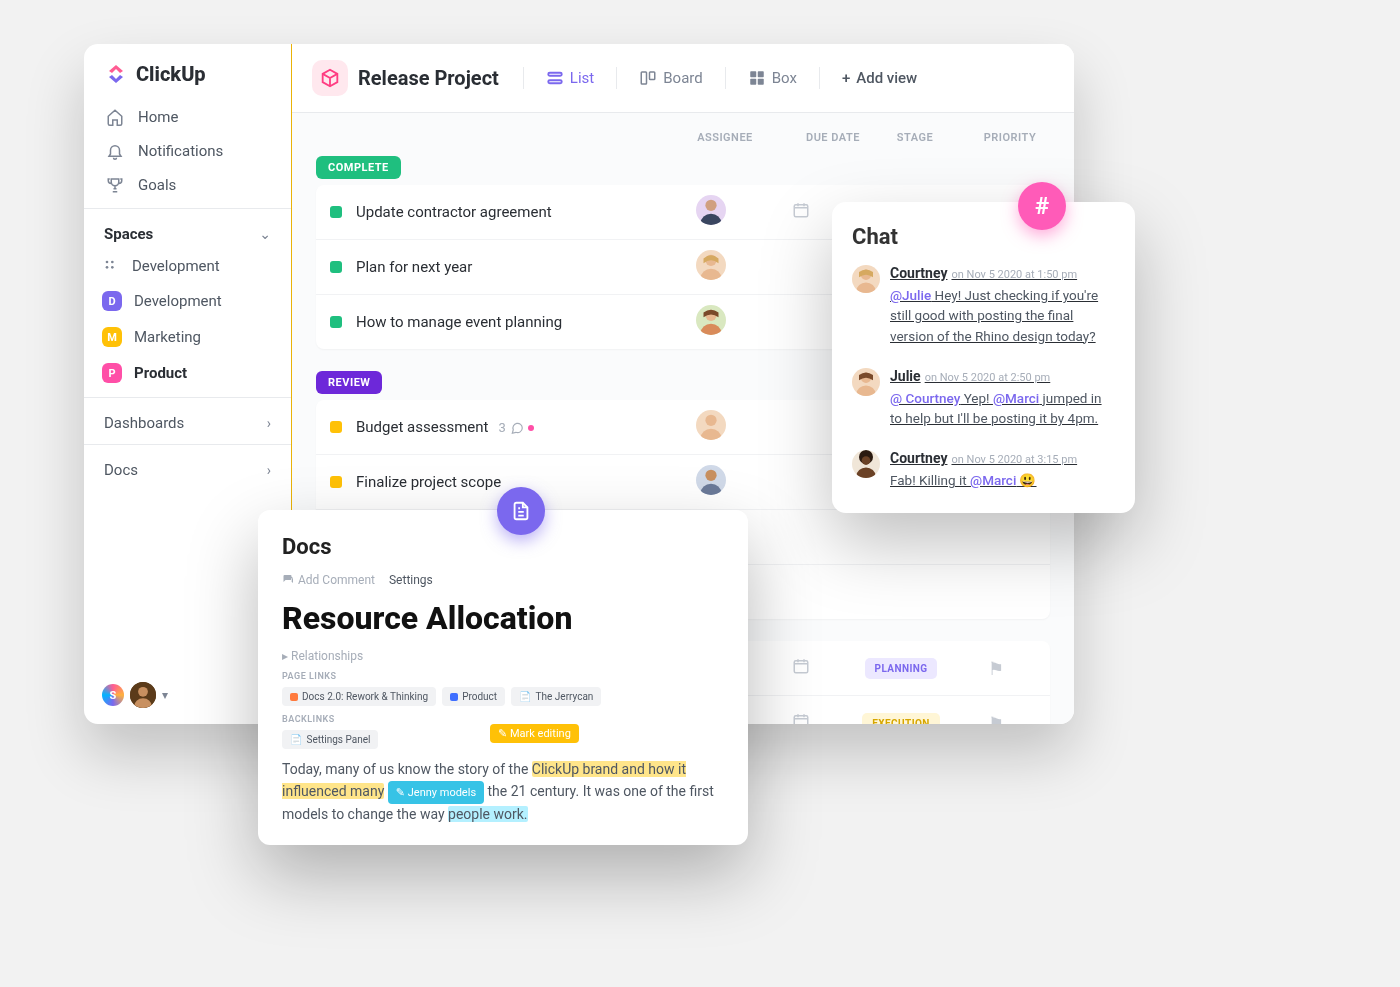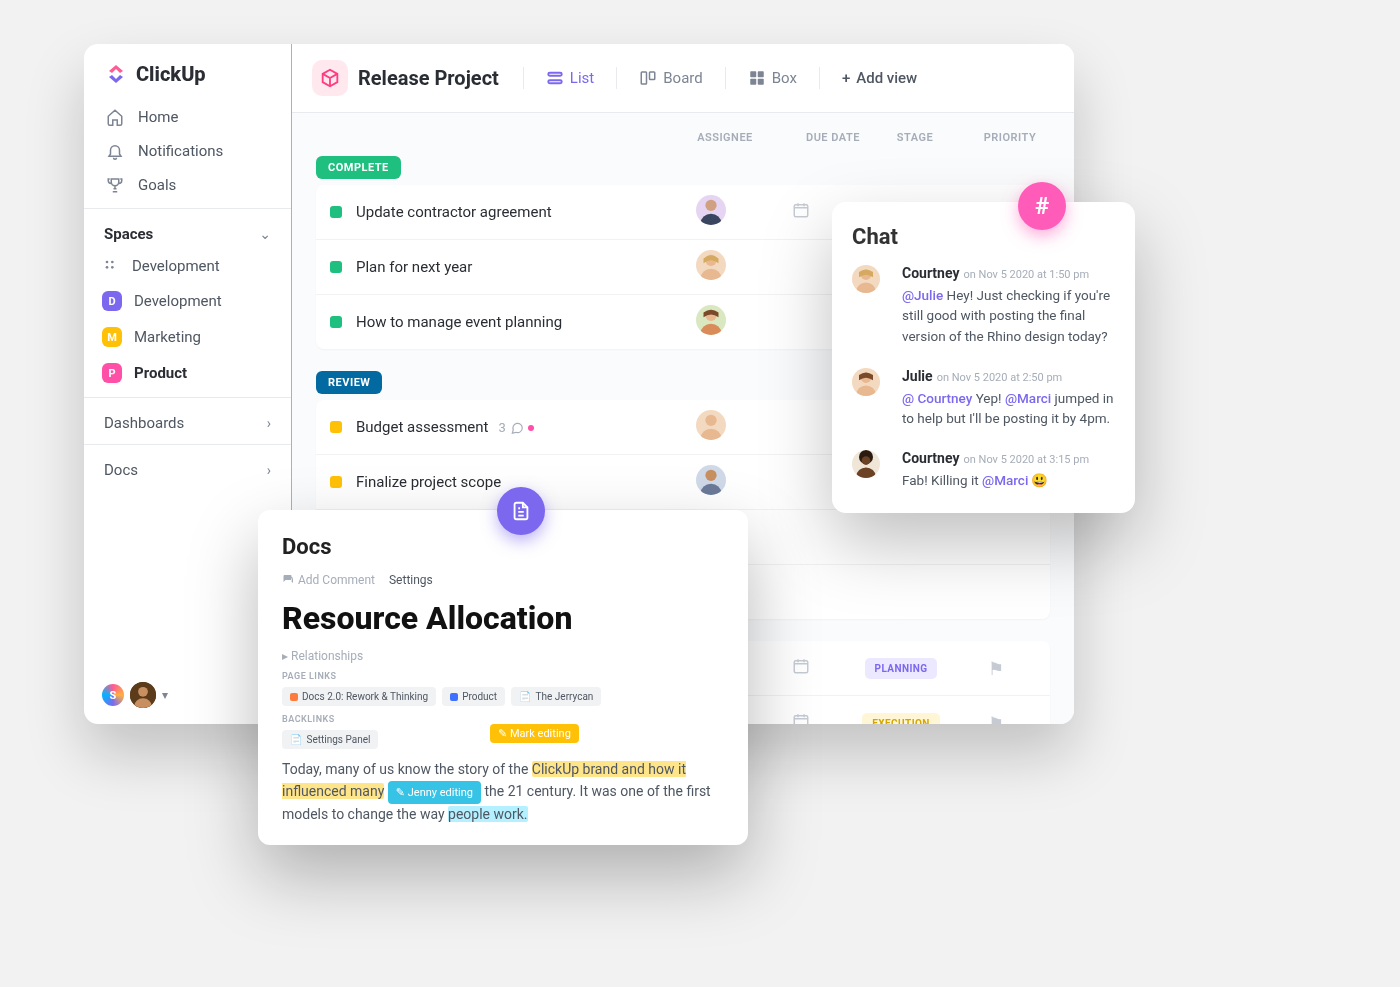--- a/index.html
+++ b/index.html
@@ -195,21 +195,21 @@
     position:absolute;
     left: 832px;
     top: 202px;
     width: 303px;
     background:#fff;
     border-radius: 14px;
     box-shadow: 0 30px 70px rgba(0,0,0,0.25);
     padding: 22px 20px 18px;
   }
   .chat-title { font-size: 22px; font-weight:700; margin-bottom: 16px; color:#333;}
-  .chat-msg { display:flex; gap:22px; margin-bottom: 22px; }
+  .chat-msg { display:flex; gap:10px; margin-bottom: 22px; text-decoration: underline; }
   .chat-avatar { width:28px; height:28px; border-radius:50%; overflow:hidden; flex-shrink:0;}
   .msg-body { flex:1; }
   .msg-head { font-size: 12px; margin-bottom: 4px;}
   .msg-name { font-weight:700; color:#2a2e34; font-size:14px;}
   .msg-time { font-size:11px; color:#a6adb8; margin-left:4px;}
   .msg-text { font-size: 13.5px; color:#4f5762; line-height:1.5;}
   .mention { color:#7b68ee; font-weight:500;}
   .chat-fab {
     position:absolute;
     width:48px; height:48px; border-radius:50%;
@@ -406,21 +406,21 @@
                   <ellipse cx="16" cy="30" rx="11" ry="10" fill="#d98b5a"></ellipse>
                   <path d="M8 8 Q16 2 24 8 L24 13 Q16 7 8 13 Z" fill="#7a4a2a"></path>
                 </svg></span></span>
           <span class="cell-due"></span>
           <span class="cell-stage"></span>
           <span class="cell-priority"></span>
         </div>
       </div>
 
       
-      <span class="group-label" style="background:#0369a1">REVIEW</span>
+      <span class="group-label" style="background:#6d28d9">REVIEW</span>
       <div class="task-list">
         <div class="task-row">
           <span class="status-square" style="background:#ffc107"></span>
           <span class="task-name"><span>Budget assessment</span><span class="comment-badge">
                 <span>3</span> 
                 <svg width="14" height="14" viewBox="0 0 24 24" fill="none" stroke="currentColor" stroke-width="2">
                   <path d="M21 12a8 8 0 01-11 7.4L4 21l1.6-6A8 8 0 1121 12z"></path>
                 </svg>
                 <span style="width:6px;height:6px;border-radius:50%;background:#ff4fa7;display:inline-block;"></span>
               </span></span>
@@ -545,21 +545,21 @@
   </div>
   <div class="doc-section-label">BACKLINKS</div>
   <div class="chips">
     <span class="chip">
         <span>📄</span>
         <span>Settings Panel</span>
       </span>
   </div>
   <div class="doc-body">
     <span>Today, many of us know the story of the </span><span class="hl-yellow">ClickUp brand and how it influenced many</span>
-    <span class="hl-cyan"><span class="editing-tag editing-jenny">✎ <span>Jenny editing</span></span></span><span> the 21 century. It was one of the first models  to change the way </span><span class="hl-cyan">people work.</span>
+    <span class="hl-cyan"><span class="editing-tag editing-jenny">✎ <span>Jenny models</span></span></span><span> the 21 century. It was one of the first models  to change the way </span><span class="hl-cyan">people work.</span>
   </div>
 </div>
 <span class="editing-tag editing-mark">✎ <span>Mark editing</span></span>
 
 <div class="chat-fab">
   <span>#</span>
 </div>
 
 <div class="chat-card">
   <div class="chat-title">Chat</div>

